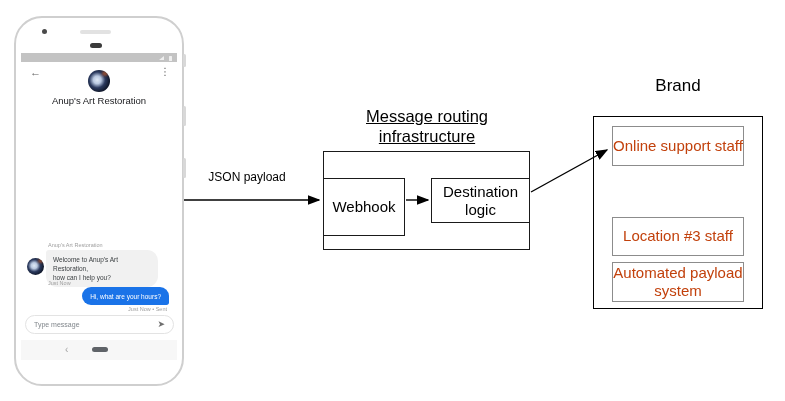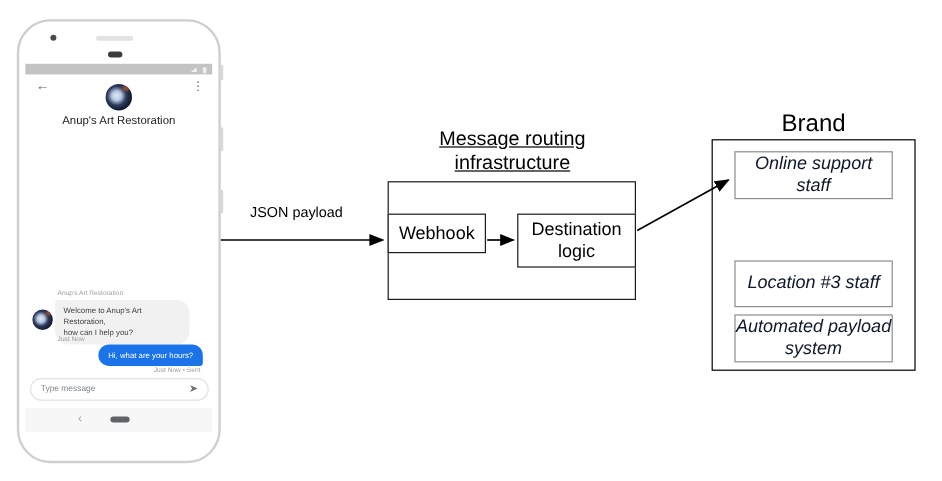--- a/index.html
+++ b/index.html
@@ -67,35 +67,35 @@
   .navbar { position: absolute; left: 0; right: 0; top: 287px; height: 20px; background: #f7f7f7; }
   .nav-back { position: absolute; left: 44px; top: 4px; font-size: 10px; color: #a3a3a3; cursor: pointer; }
   .home-pill { position: absolute; left: 71px; top: 7px; width: 16px; height: 5px; border-radius: 2.5px; background: #5f6368; cursor: pointer; }
 
   
   .arrows { position: absolute; left: 0; top: 0; width: 785px; height: 401px; pointer-events: none; }
 
   .diagram-label { position: absolute; color: #000; text-align: center; }
   .json-label { left: 186px; top: 170px; width: 122px; font-size: 12px; }
   .routing-title { left: 330px; top: 107px; width: 194px; font-size: 16.5px; line-height: 19.5px; white-space: pre-line; text-decoration: underline; }
-  .brand-title { left: 593px; top: 92px; width: 170px; font-size: 20px; }
+  .brand-title { left: 593px; top: 76px; width: 170px; font-size: 17px; }
 
   .outline-box { position: absolute; border: 1.5px solid #1a1a1a; background: #fff; }
   .routing-box { left: 323px; top: 151px; width: 207px; height: 99px; background: transparent; }
   .node-box { display: flex; align-items: center; justify-content: center; text-align: center;
     font-size: 15px; line-height: 18px; color: #000; }
-  .webhook-box { left: 323px; top: 178px; width: 82px; height: 33px; }
+  .webhook-box { left: 323px; top: 178px; width: 82px; height: 58px; }
   .destination-box { left: 431px; top: 178px; width: 99px; height: 45px; padding: 0 18px; }
 
   .brand-box { left: 593px; top: 116px; width: 170px; height: 193px; border-color: #000; background: transparent; }
   .brand-item {
     position: absolute; left: 18px; right: 18px; height: 39px;
     border: 1.5px solid #8c8c8c; background: #fff;
     display: flex; align-items: center; justify-content: center; text-align: center;
-    font-size: 15px; line-height: 18.5px; color: #0f172a; font-style: italic;
+    font-size: 15px; line-height: 18.5px; color: #c2410c;
   }
   .brand-item.i0 { top: 9px; height: 40px; }
   .brand-item.i1 { top: 55px; }
   .brand-item.i2 { top: 100px; }
   .brand-item.i3 { top: 145px; height: 40px; }
 </style>
 </head>
 <body>
 
 <div class="stage">

